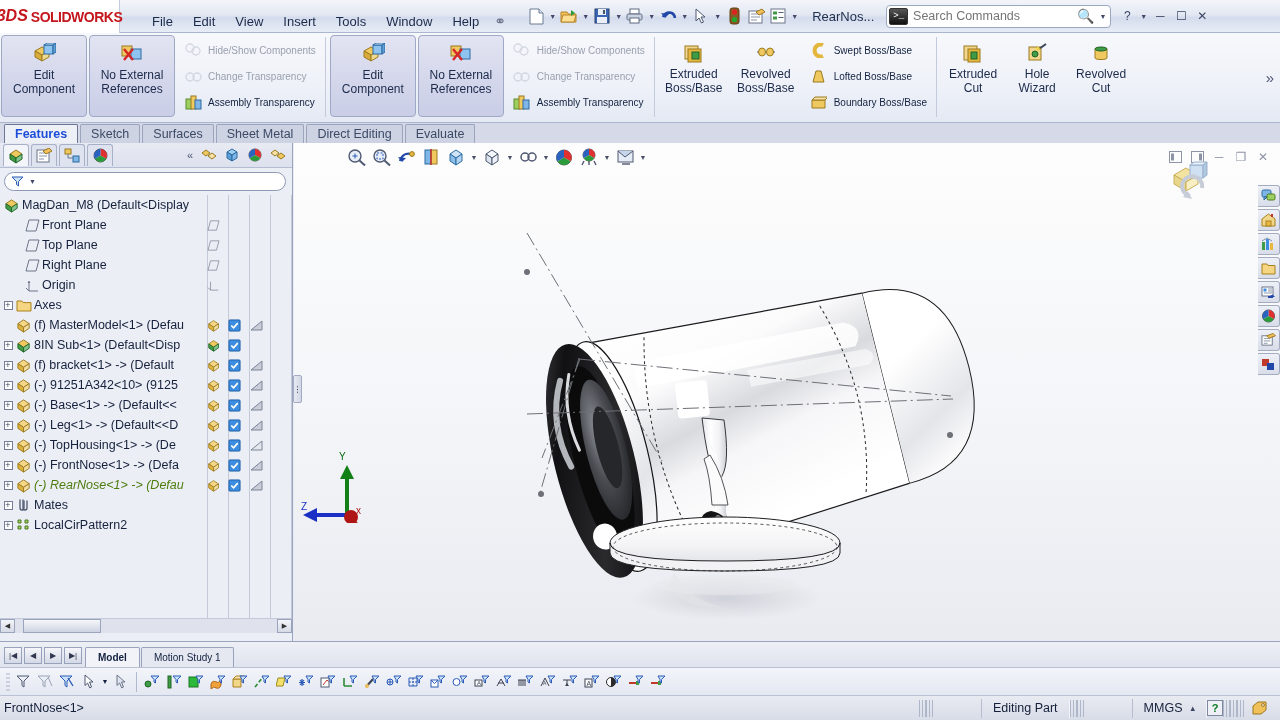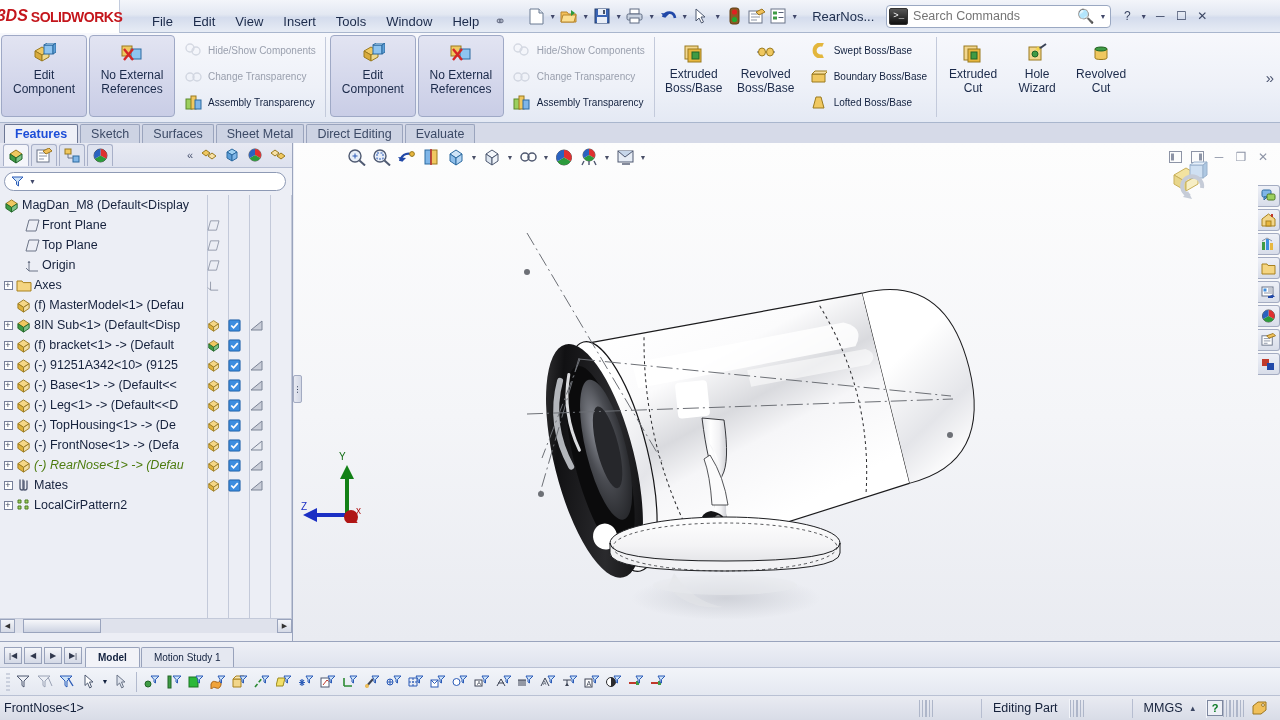--- a/index.html
+++ b/index.html
@@ -500,33 +500,33 @@
         <span class="ri">
           <svg width="17" height="15" viewBox="0 0 17 15">
               <path d="M13 2A6 6 0 1 0 13 13" fill="none" stroke="#e3b63c" stroke-width="4"></path>
             </svg>
         </span>
         <span class="rt">Swept Boss/Base</span>
       </div>
       <div class="rb-row">
         <span class="ri">
           <svg width="17" height="15" viewBox="0 0 17 15">
-              <path d="M2 5h13v8H2z" fill="#f0c860" stroke="#9a7a1e"></path>
-              <path d="M2 5l3-3h13l-3 3z" fill="#f7e0a4" stroke="#9a7a1e"></path>
-            </svg>
-        </span>
-        <span class="rt">Boundary Boss/Base</span>
+              <path d="M6 2h5l3 11H3z" fill="#f0c860" stroke="#9a7a1e"></path>
+            </svg>
+        </span>
+        <span class="rt">Lofted Boss/Base</span>
       </div>
       <div class="rb-row">
         <span class="ri">
           <svg width="17" height="15" viewBox="0 0 17 15">
-              <path d="M6 2h5l3 11H3z" fill="#f0c860" stroke="#9a7a1e"></path>
-            </svg>
-        </span>
-        <span class="rt">Lofted Boss/Base</span>
+              <path d="M2 5h13v8H2z" fill="#f0c860" stroke="#9a7a1e"></path>
+              <path d="M2 5l3-3h13l-3 3z" fill="#f7e0a4" stroke="#9a7a1e"></path>
+            </svg>
+        </span>
+        <span class="rt">Boundary Boss/Base</span>
       </div>
     </div>
 
     <div class="rb-sep"></div>
 
     <div class="rb-big plain" style="width:64px">
       <span class="rb-ico">
         <svg width="22" height="21" viewBox="0 0 22 21">
             <rect x="2" y="3" width="13" height="14" fill="#f3d78e" stroke="#9a7a1e"></rect>
             <rect x="6" y="6" width="12" height="13" fill="#e8b73f" stroke="#9a7a1e"></rect>
@@ -677,20 +677,28 @@
         </span>
         <span class="tl">Front Plane</span>
       </div>
       <div class="tr" style="padding-left:22px">
         <span class="ti">
           <svg width="15" height="13" viewBox="0 0 15 13">
               <path d="M4 1h10L11 12H1z" fill="none" stroke="#6d7588"></path>
             </svg>
         </span>
         <span class="tl">Top Plane</span>
+      </div>
+      <div class="tr" style="padding-left:22px">
+        <span class="ti">
+          <svg width="15" height="13" viewBox="0 0 15 13">
+              <path d="M4 1h10L11 12H1z" fill="none" stroke="#6d7588"></path>
+            </svg>
+        </span>
+        <span class="tl">Right Plane</span>
       </div>
       <div class="tr" style="padding-left:22px">
         <span class="ti">
           <svg width="15" height="13" viewBox="0 0 15 13">
               <path d="M4 12V2M4 12h9M4 12L1 9" stroke="#6d7588"></path>
               <path d="M4 2l-1.5 2h3z" fill="#6d7588"></path>
             </svg>
         </span>
         <span class="tl">Origin</span>
       </div>

